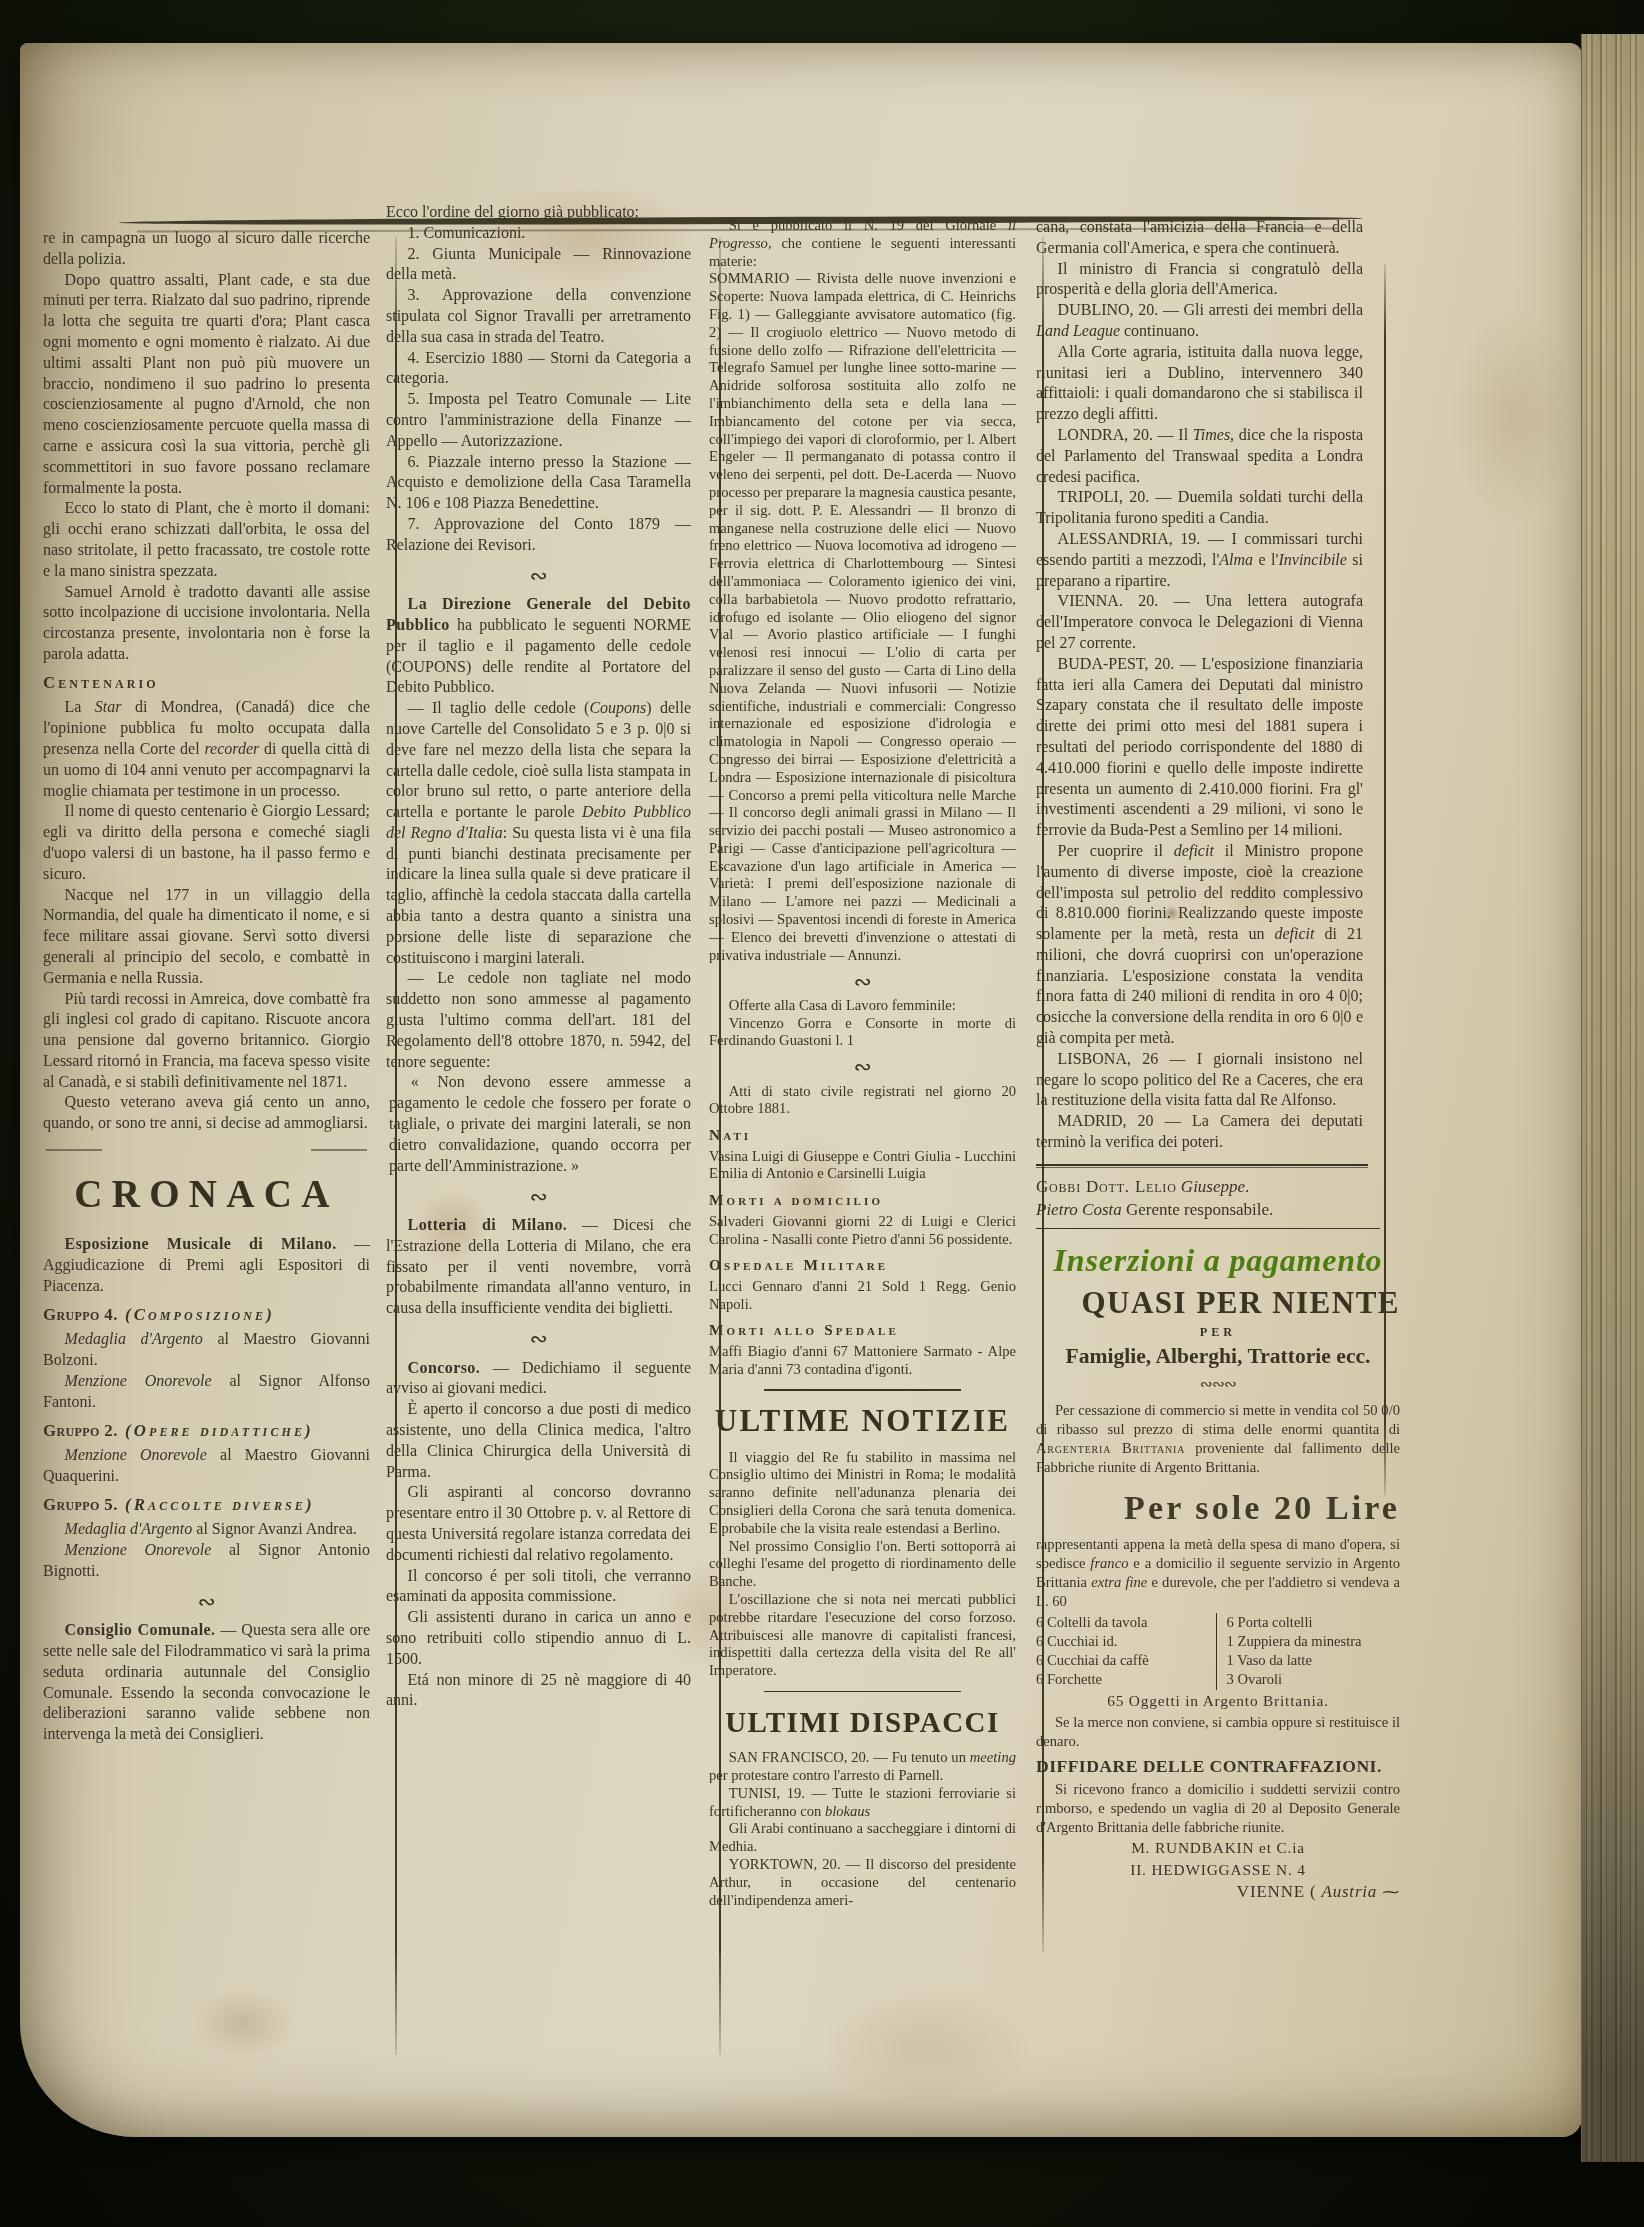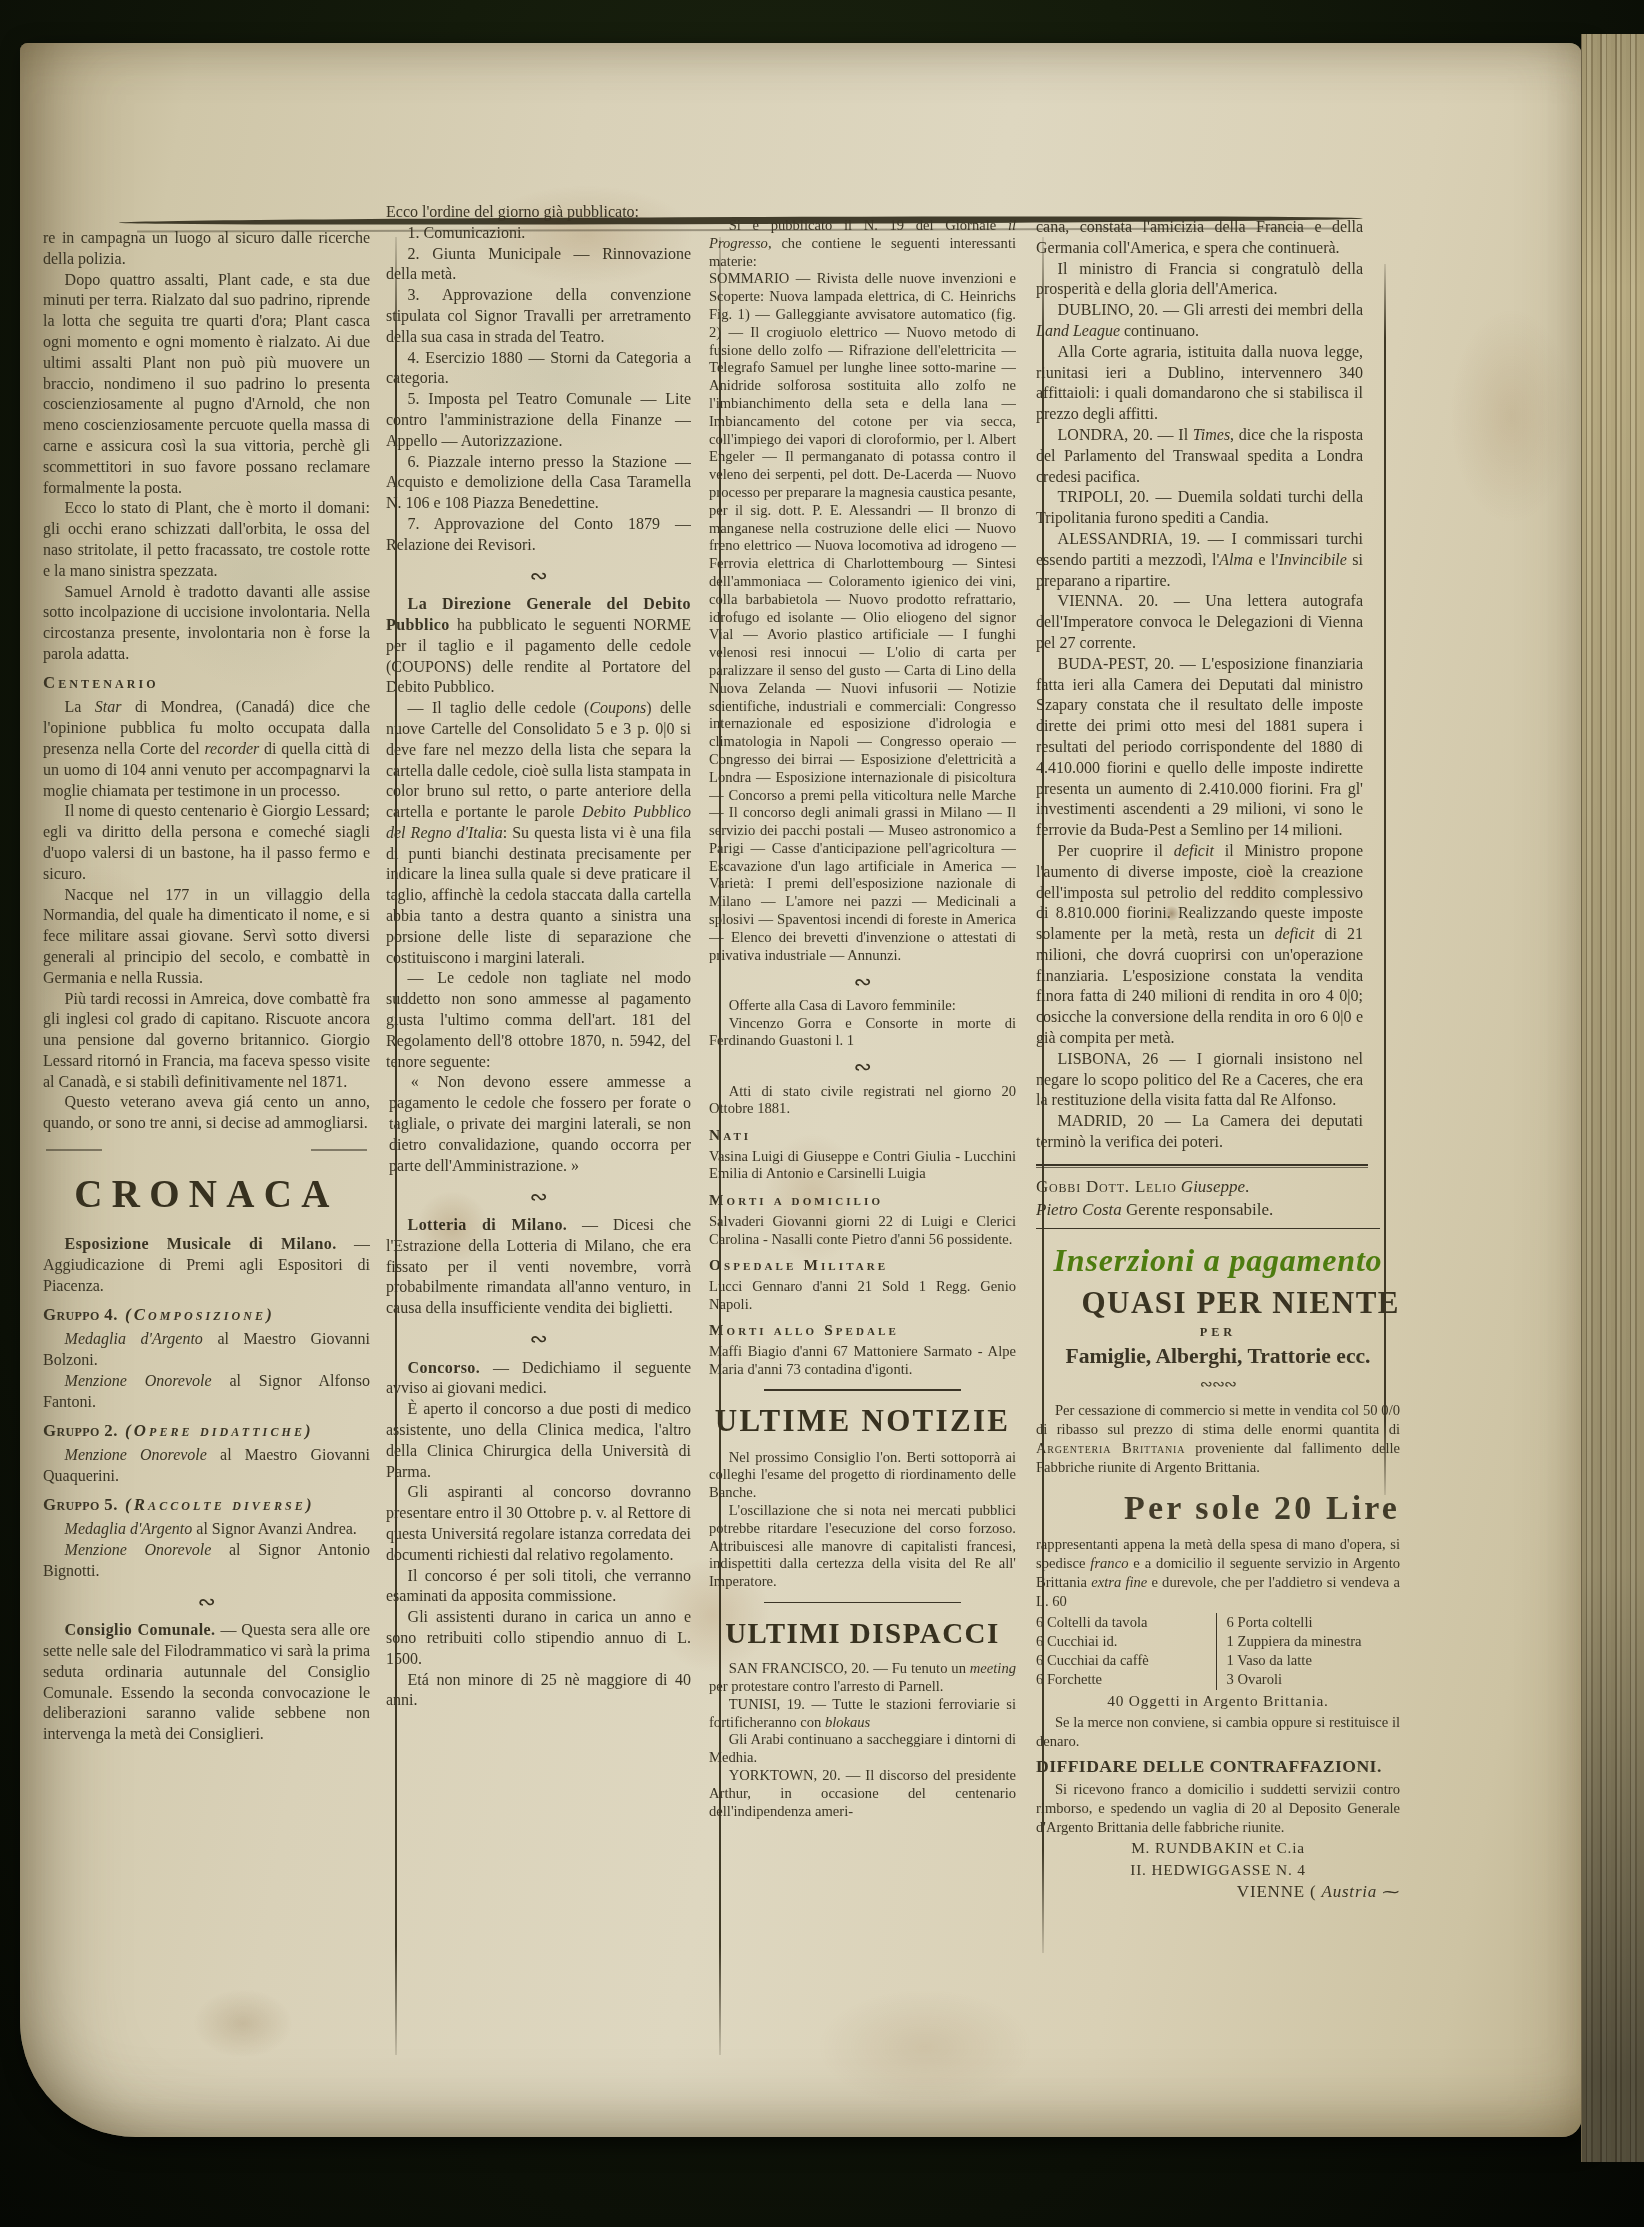--- a/index.html
+++ b/index.html
@@ -188,20 +188,21 @@
     <div class="chead ni">Nati</div>
     <p class="p ni">Vasina Luigi di Giuseppe e Contri Giulia - Lucchini Emilia di Antonio e Carsinelli Luigia</p>
     <div class="chead ni">Morti a domicilio</div>
     <p class="p ni">Salvaderi Giovanni giorni 22 di Luigi e Clerici Carolina - Nasalli conte Pietro d'anni 56 possidente.</p>
     <div class="chead ni">Ospedale Militare</div>
     <p class="p ni">Lucci Gennaro d'anni 21 Sold 1 Regg. Genio Napoli.</p>
     <div class="chead ni">Morti allo Spedale</div>
     <p class="p ni">Maffi Biagio d'anni 67 Mattoniere Sarmato - Alpe Maria d'anni 73 contadina d'igonti.</p>
     <div class="rule ni"></div>
     <div class="display ni notizie">ULTIME NOTIZIE</div>
+    <p class="p">Il viaggio del Re fu stabilito in massima nel Consiglio ultimo dei Ministri in Roma; le modalità saranno definite nell'adunanza plenaria dei Consiglieri della Corona che sarà tenuta domenica. E probabile che la visita reale estendasi a Berlino.</p>
     <p class="p">Nel prossimo Consiglio l'on. Berti sottoporrà ai colleghi l'esame del progetto di riordinamento delle Banche.</p>
     <p class="p">L'oscillazione che si nota nei mercati pubblici potrebbe ritardare l'esecuzione del corso forzoso. Attribuiscesi alle manovre di capitalisti francesi, indispettiti dalla certezza della visita del Re all' Imperatore.</p>
     <div class="rule ni"></div>
     <div class="display ni dispacci">ULTIMI DISPACCI</div>
     <p class="p">SAN FRANCISCO, 20. — Fu tenuto un <i>meeting</i> per protestare contro l'arresto di Parnell.</p>
     <p class="p">TUNISI, 19. — Tutte le stazioni ferroviarie si fortificheranno con <i>blokaus</i></p>
     <p class="p">Gli Arabi continuano a saccheggiare i dintorni di Medhia.</p>
     <p class="p">YORKTOWN, 20. — Il discorso del presidente Arthur, in occasione del centenario dell'indipendenza ameri-</p>
   </div>
 <div class="col" id="col4">
@@ -236,21 +237,21 @@
         <div>6 Cucchiai da caffè</div>
         <div>6 Forchette</div>
       </div>
       <div class="r">
         <div>6 Porta coltelli</div>
         <div>1 Zuppiera da minestra</div>
         <div>1 Vaso da latte</div>
         <div>3 Ovaroli</div>
       </div>
     </div>
-    <div class="adcenter wide ni">40 Oggetti in Argento Brittania.</div>
+    <div class="adcenter wide ni">65 Oggetti in Argento Brittania.</div>
     <div class="adp wide">Se la merce non conviene, si cambia oppure si restituisce il denaro.</div>
     <div class="adh4 wide ni">DIFFIDARE DELLE CONTRAFFAZIONI.</div>
     <div class="adp wide">Si ricevono franco a domicilio i suddetti servizii contro rimborso, e spedendo un vaglia di 20 al Deposito Generale d'Argento Brittania delle fabbriche riunite.</div>
     <div class="adcenter wide ni">M. RUNDBAKIN et C.ia</div>
     <div class="adcenter wide ni">II. HEDWIGGASSE N. 4</div>
     <div class="adcenter wide ni vienne">VIENNE ( <i>Austria</i> ⁓</div>
   </div>
 
 <div class="stain s1"></div>
 <div class="stain s2"></div>

